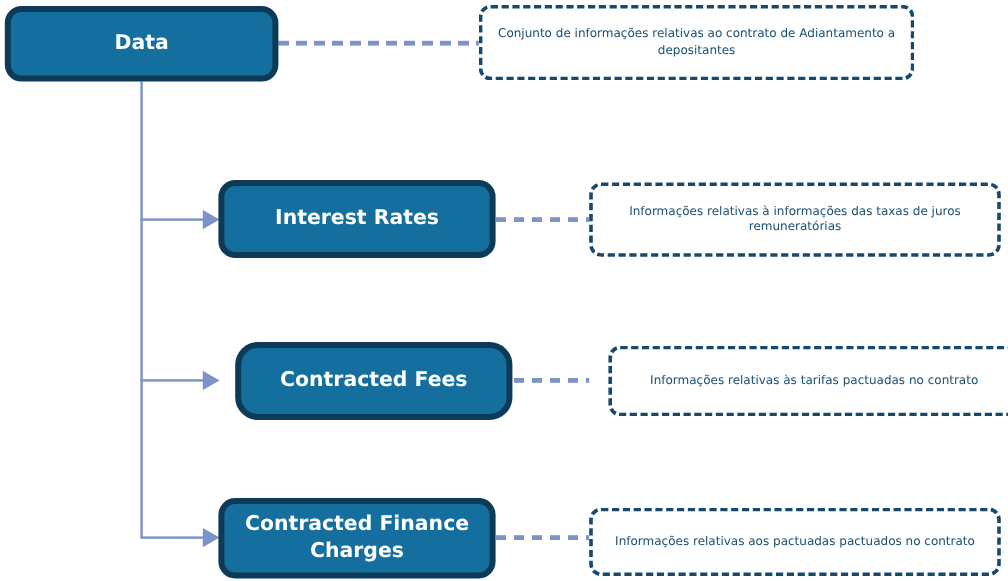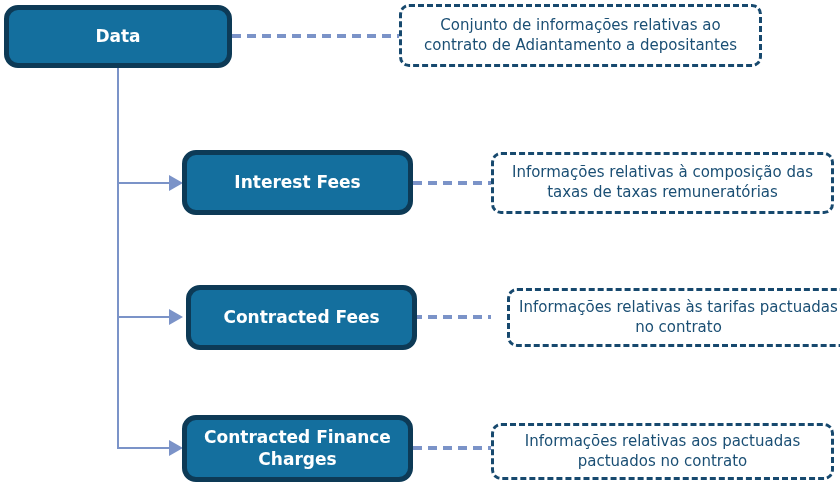--- a/index.html
+++ b/index.html
@@ -31,21 +31,21 @@
     line-height:1.25;
     display:flex;align-items:center;justify-content:center;
     text-align:center;
     padding:2px 10px;
   }
   .note{
     position:absolute;
     border:3px dashed var(--note-border);
     border-radius:10px;
     color:var(--note-text);
-    font-size:15px;
+    font-size:10px;
     line-height:1.32;
     display:flex;align-items:center;justify-content:center;
     text-align:center;
     padding:1px 8px;
     background:transparent;
   }
   .vline{
     position:absolute;
     width:2px;background:var(--connector);
   }
@@ -63,21 +63,21 @@
   .dash-line{
     position:absolute;
     height:4px;
     background:repeating-linear-gradient(90deg,var(--connector) 0 9px,transparent 9px 15px);
   }
   
   #node-data{left:4px;top:5px;width:228px;height:63px;}
   #note-data{left:399px;top:4px;width:363px;height:63px;}
   #node-interest{left:182px;top:150px;width:231px;height:65px;}
   #note-interest{left:491px;top:152px;width:343px;height:62px;}
-  #node-fees{left:186px;top:285px;width:231px;height:65px;}
+  #node-fees{left:196px;top:285px;width:231px;height:65px;border-radius:19px;}
   #note-fees{left:507px;top:288px;width:343px;height:59px;}
   #node-charges{left:182px;top:415px;width:231px;height:67px;}
   #note-charges{left:491px;top:423px;width:343px;height:57px;}
 
   #vline-trunk{left:117px;top:68px;height:380px;}
   #branch-interest{left:117px;top:182px;width:53px;}
   #branch-fees{left:117px;top:316px;width:53px;}
   #branch-charges{left:117px;top:447px;width:53px;}
   #arrow-interest{left:169px;top:175px;}
   #arrow-fees{left:169px;top:309px;}
@@ -103,34 +103,34 @@
 
   <div class="dash-line" id="dash-data"></div>
   <div class="dash-line" id="dash-interest"></div>
   <div class="dash-line" id="dash-fees"></div>
   <div class="dash-line" id="dash-charges"></div>
 
   <div class="node" id="node-data">
     <span>Data</span>
   </div>
   <div class="node" id="node-interest">
-    <span>Interest Fees</span>
+    <span>Interest Rates</span>
   </div>
   <div class="node" id="node-fees">
     <span>Contracted Fees</span>
   </div>
   <div class="node" id="node-charges">
     <span>Contracted Finance Charges</span>
   </div>
 
   <div class="note" id="note-data">
     <span>Conjunto de informações relativas ao contrato de Adiantamento a depositantes</span>
   </div>
   <div class="note" id="note-interest">
-    <span>Informações relativas à composição das taxas de taxas remuneratórias</span>
+    <span>Informações relativas à informações das taxas de juros remuneratórias</span>
   </div>
   <div class="note" id="note-fees">
     <span>Informações relativas às tarifas pactuadas no contrato</span>
   </div>
   <div class="note" id="note-charges">
     <span>Informações relativas aos pactuadas pactuados no contrato</span>
   </div>
 
 </div>
 

